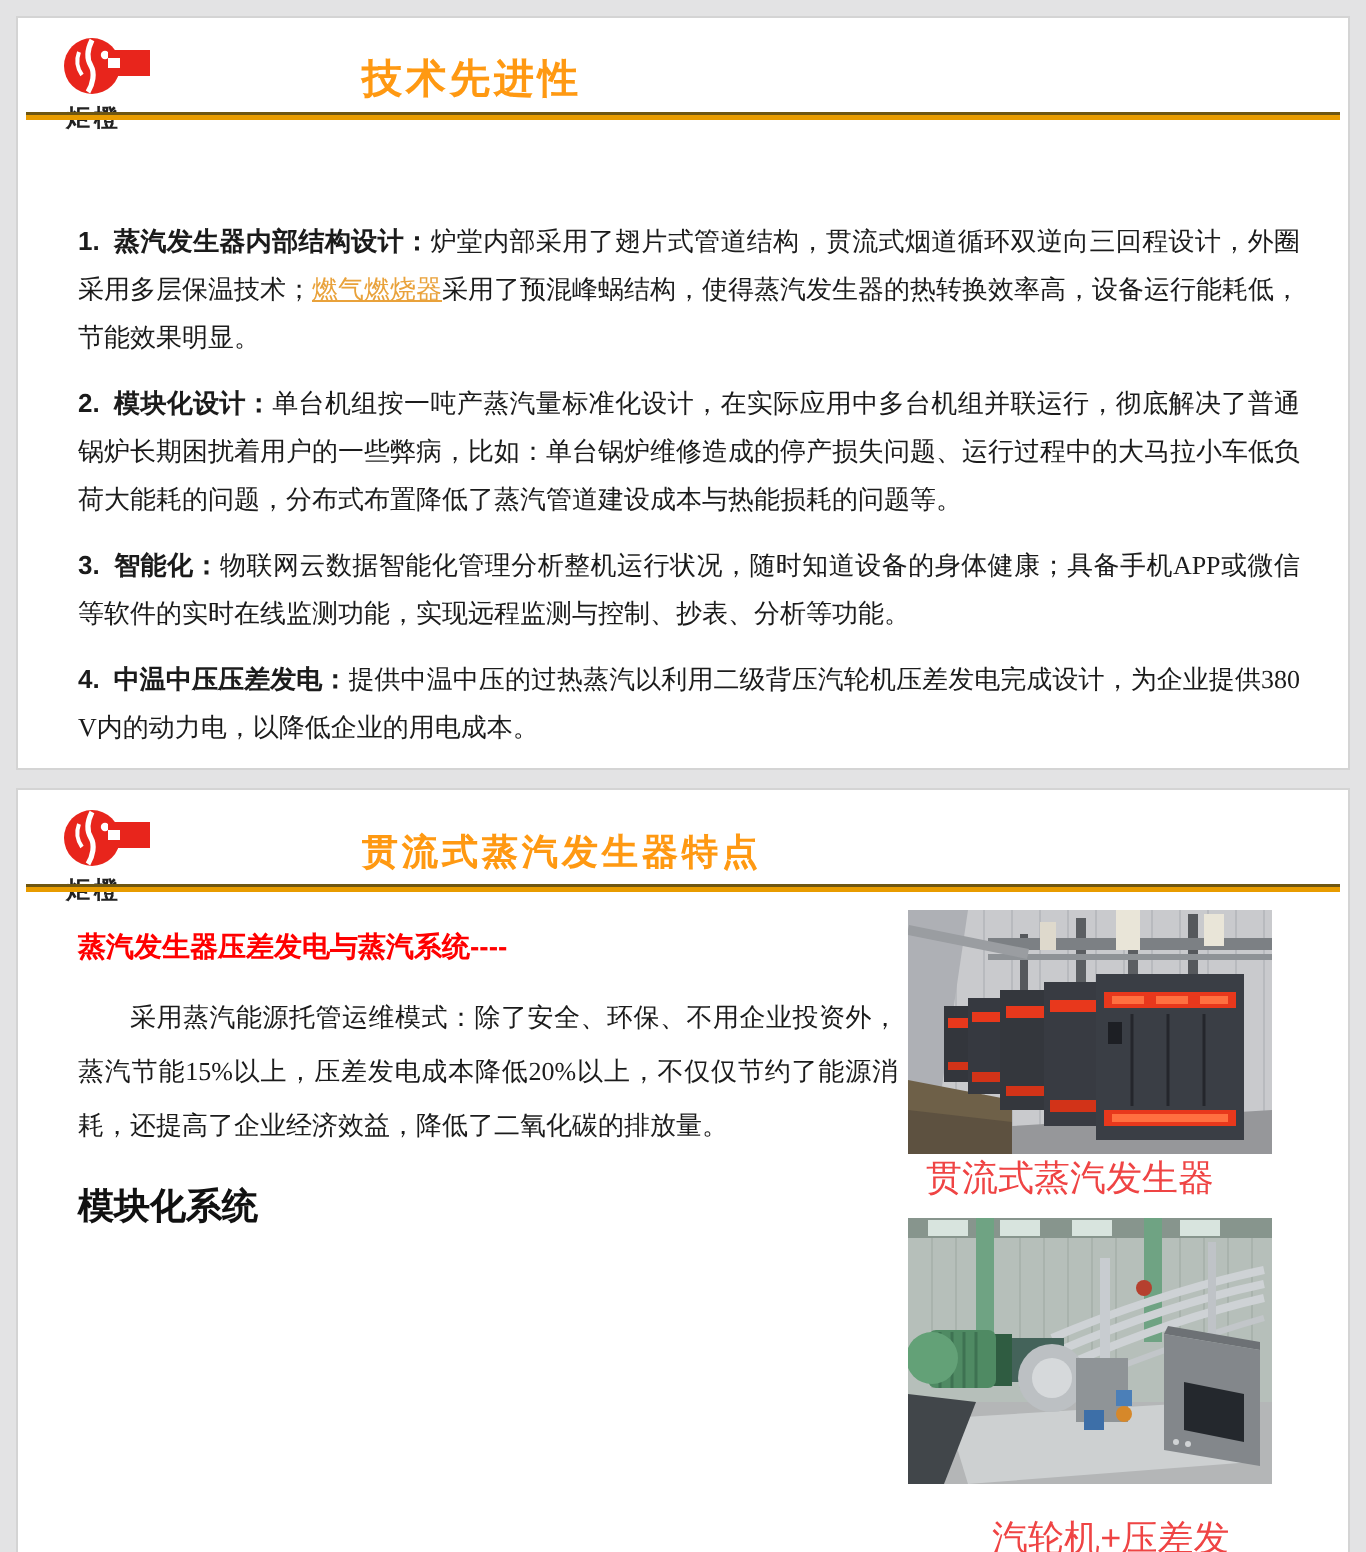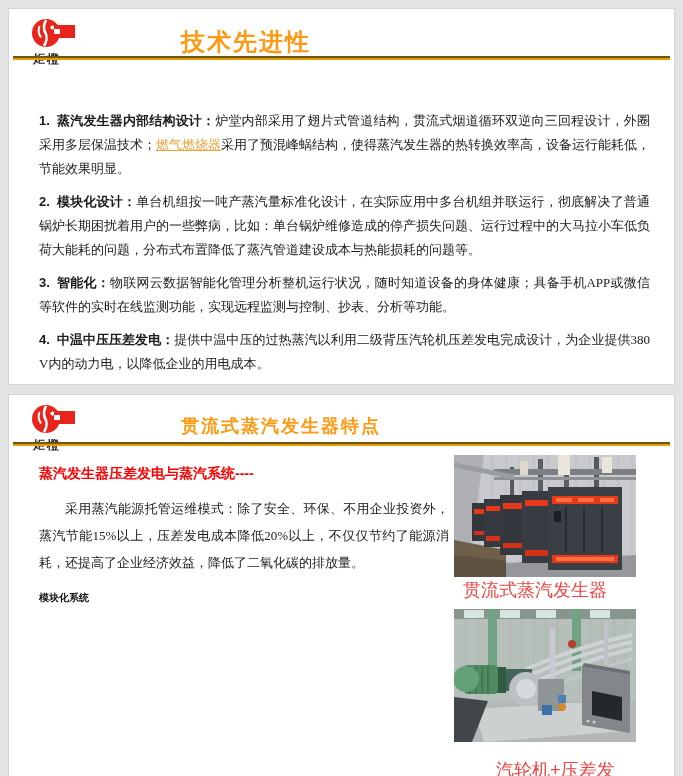--- a/index.html
+++ b/index.html
@@ -24,21 +24,21 @@
   .logo-text {
     font-family:"Liberation Sans","DejaVu Sans",sans-serif;
     font-weight:bold; font-size:12px; color:#222; letter-spacing:2px;
     margin-top:0px; margin-left:2px;
   }
   .slide-title {
     position:absolute; left:172px;
     font-family:"Liberation Sans","DejaVu Sans",sans-serif;
     font-weight:bold; color:#ff9912; letter-spacing:2px;
   }
-  #card1 .slide-title { top:17px; font-size:24px; }
+  #card1 .slide-title { top:17px; font-size:20px; }
   #card2 .slide-title { top:19px; font-size:18px; }
   .rule {
     position:absolute; left:4px; right:4px; top:47px; height:4px;
     background:linear-gradient(to bottom,#6e5612 0 38%,#e89c00 38% 100%);
   }
 
   
   .intro { position:absolute; left:30px; top:80px; font-size:13px; }
   .items { position:absolute; left:30px; right:24px; top:100px; }
   .item  {
@@ -55,21 +55,21 @@
   
   .col-left { position:absolute; left:30px; width:410px; }
   #blockA { top:70px; }
   #blockB { top:196px; }
   .red-head {
     font-family:"Liberation Sans","DejaVu Sans",sans-serif;
     font-weight:bold; font-size:14px; color:#ff0000; margin-bottom:12px;
   }
   .sec-head {
     font-family:"Liberation Sans","DejaVu Sans",sans-serif;
-    font-weight:bold; font-size:10px; color:#111; margin-bottom:5px;
+    font-weight:bold; font-size:18px; color:#111; margin-bottom:5px;
   }
   .para {
     font-size:13px; line-height:27px; text-align:justify;
     text-indent:2em; word-break:break-all;
   }
   .red-strong {
     font-family:"Liberation Sans","DejaVu Sans",sans-serif;
     font-weight:bold; color:#ff0000;
   }
   .photo { position:absolute; left:445px; width:182px; }

